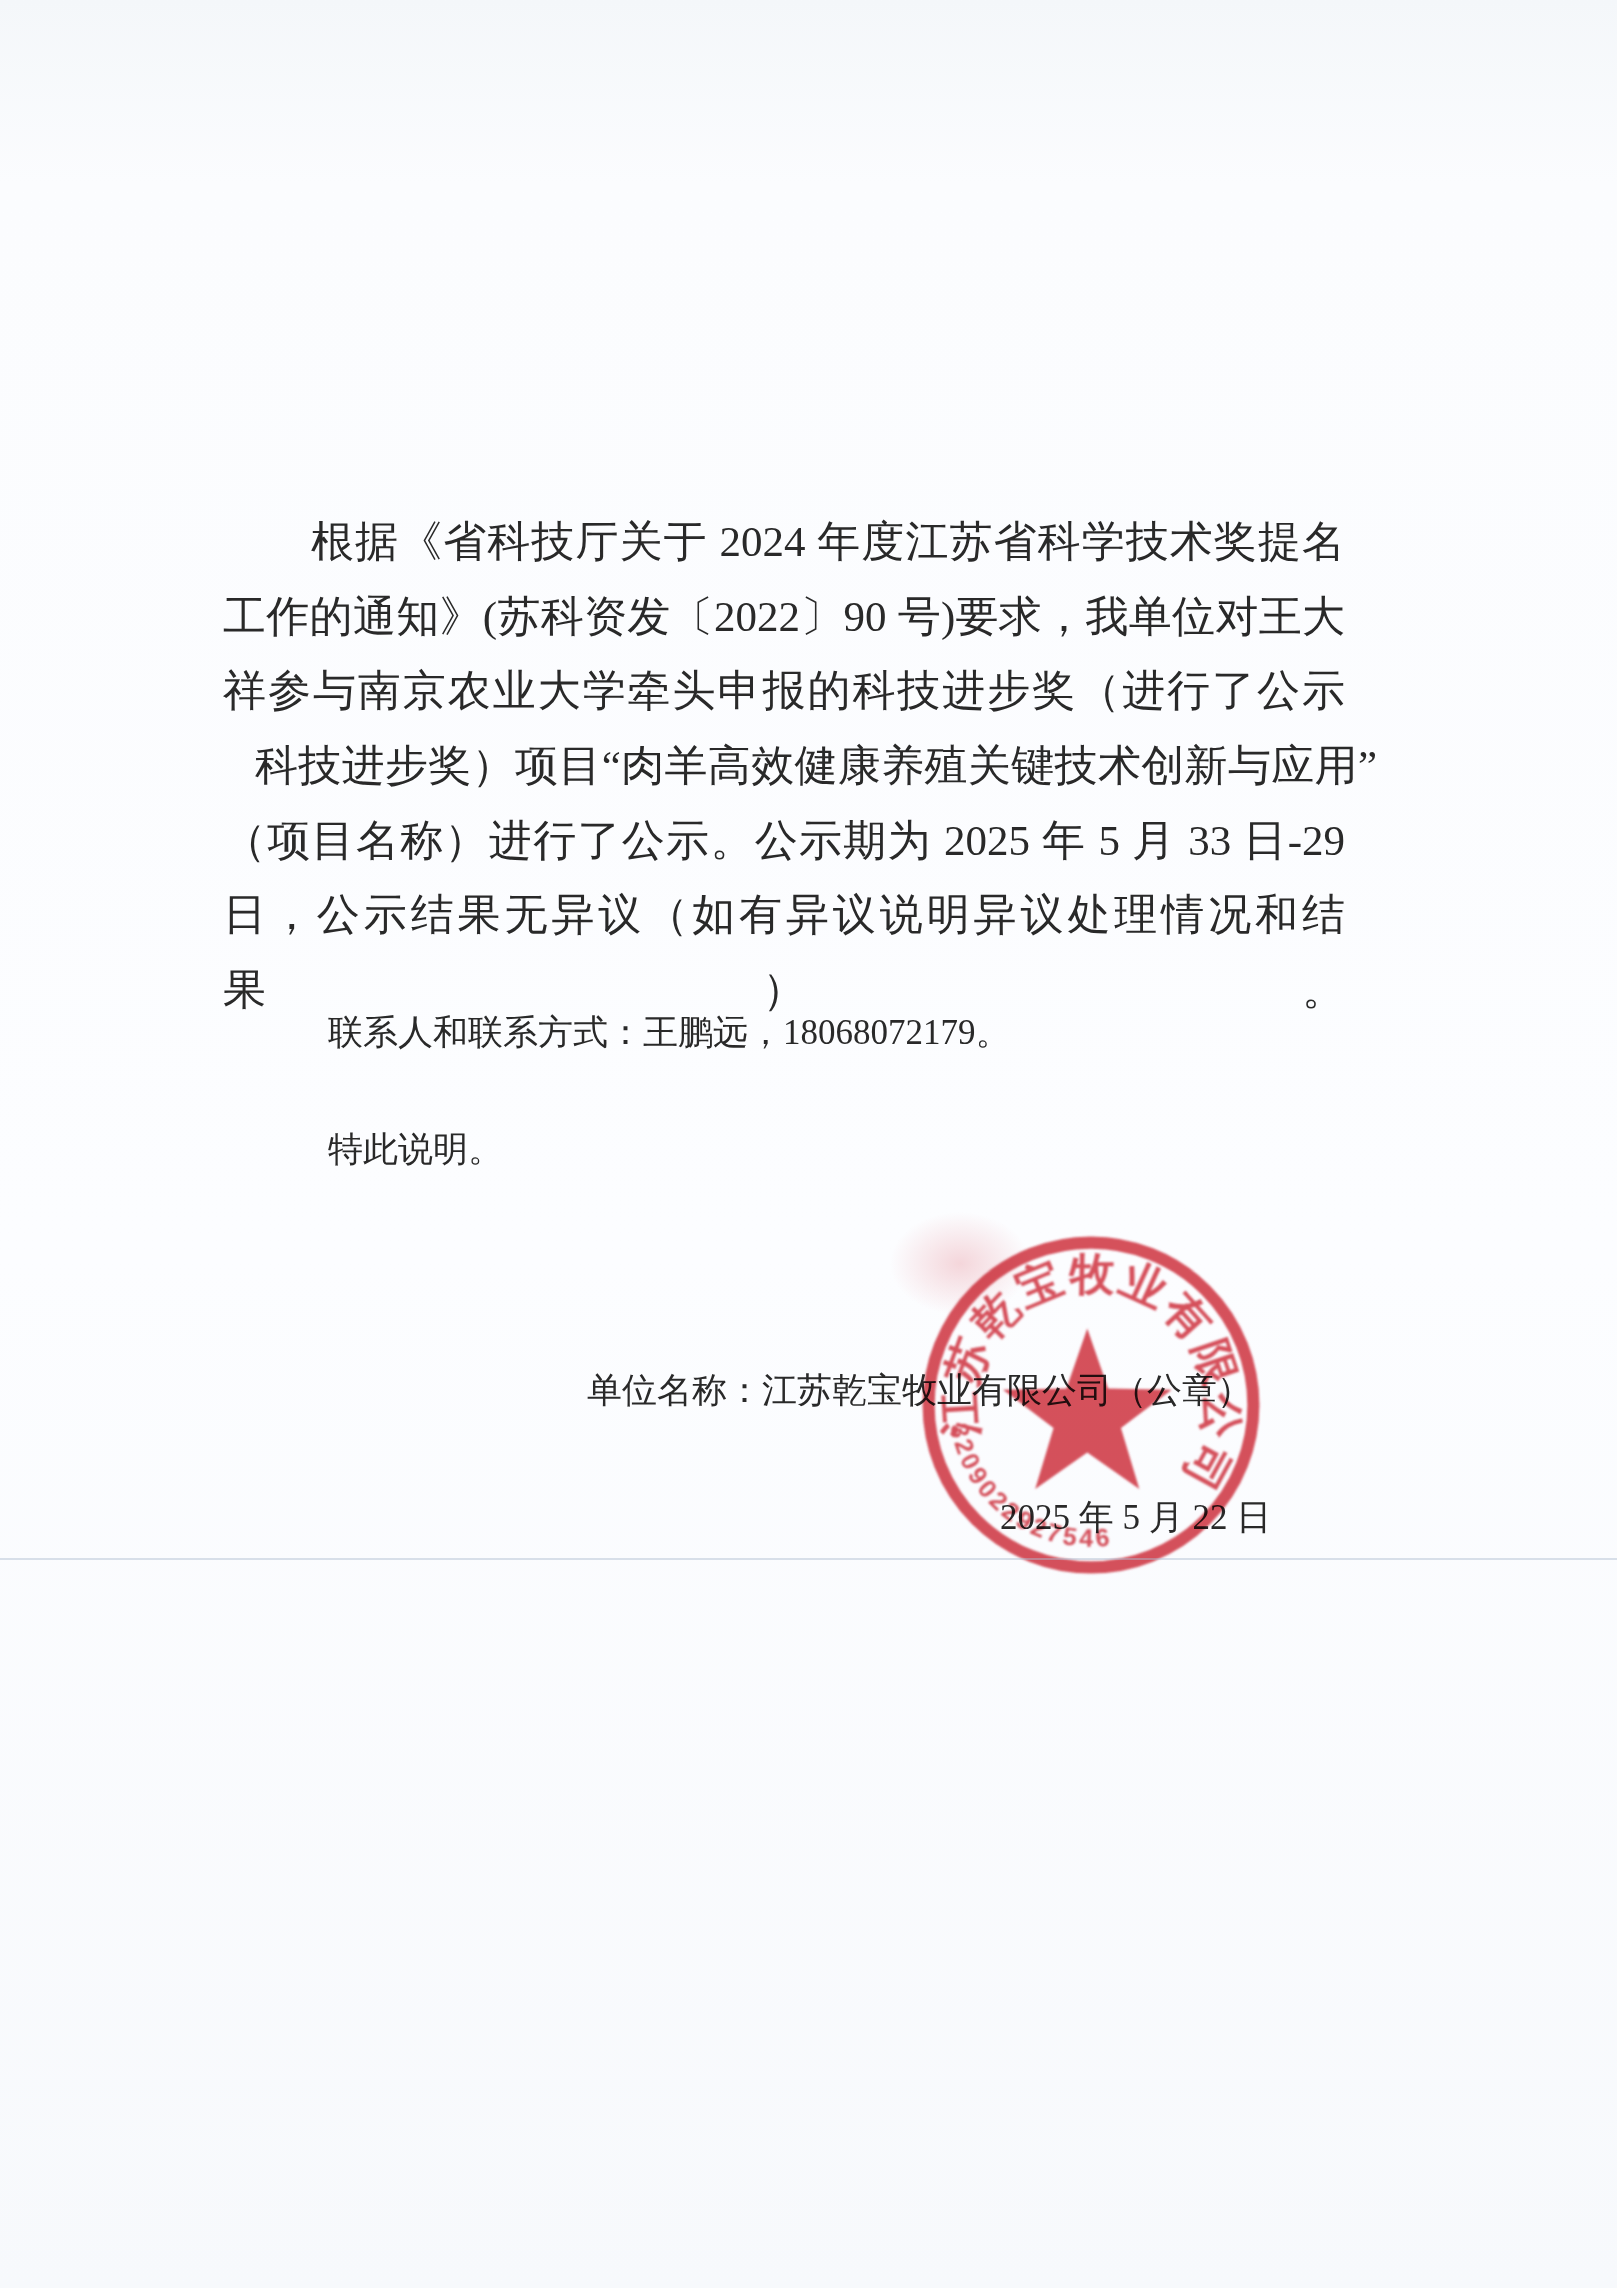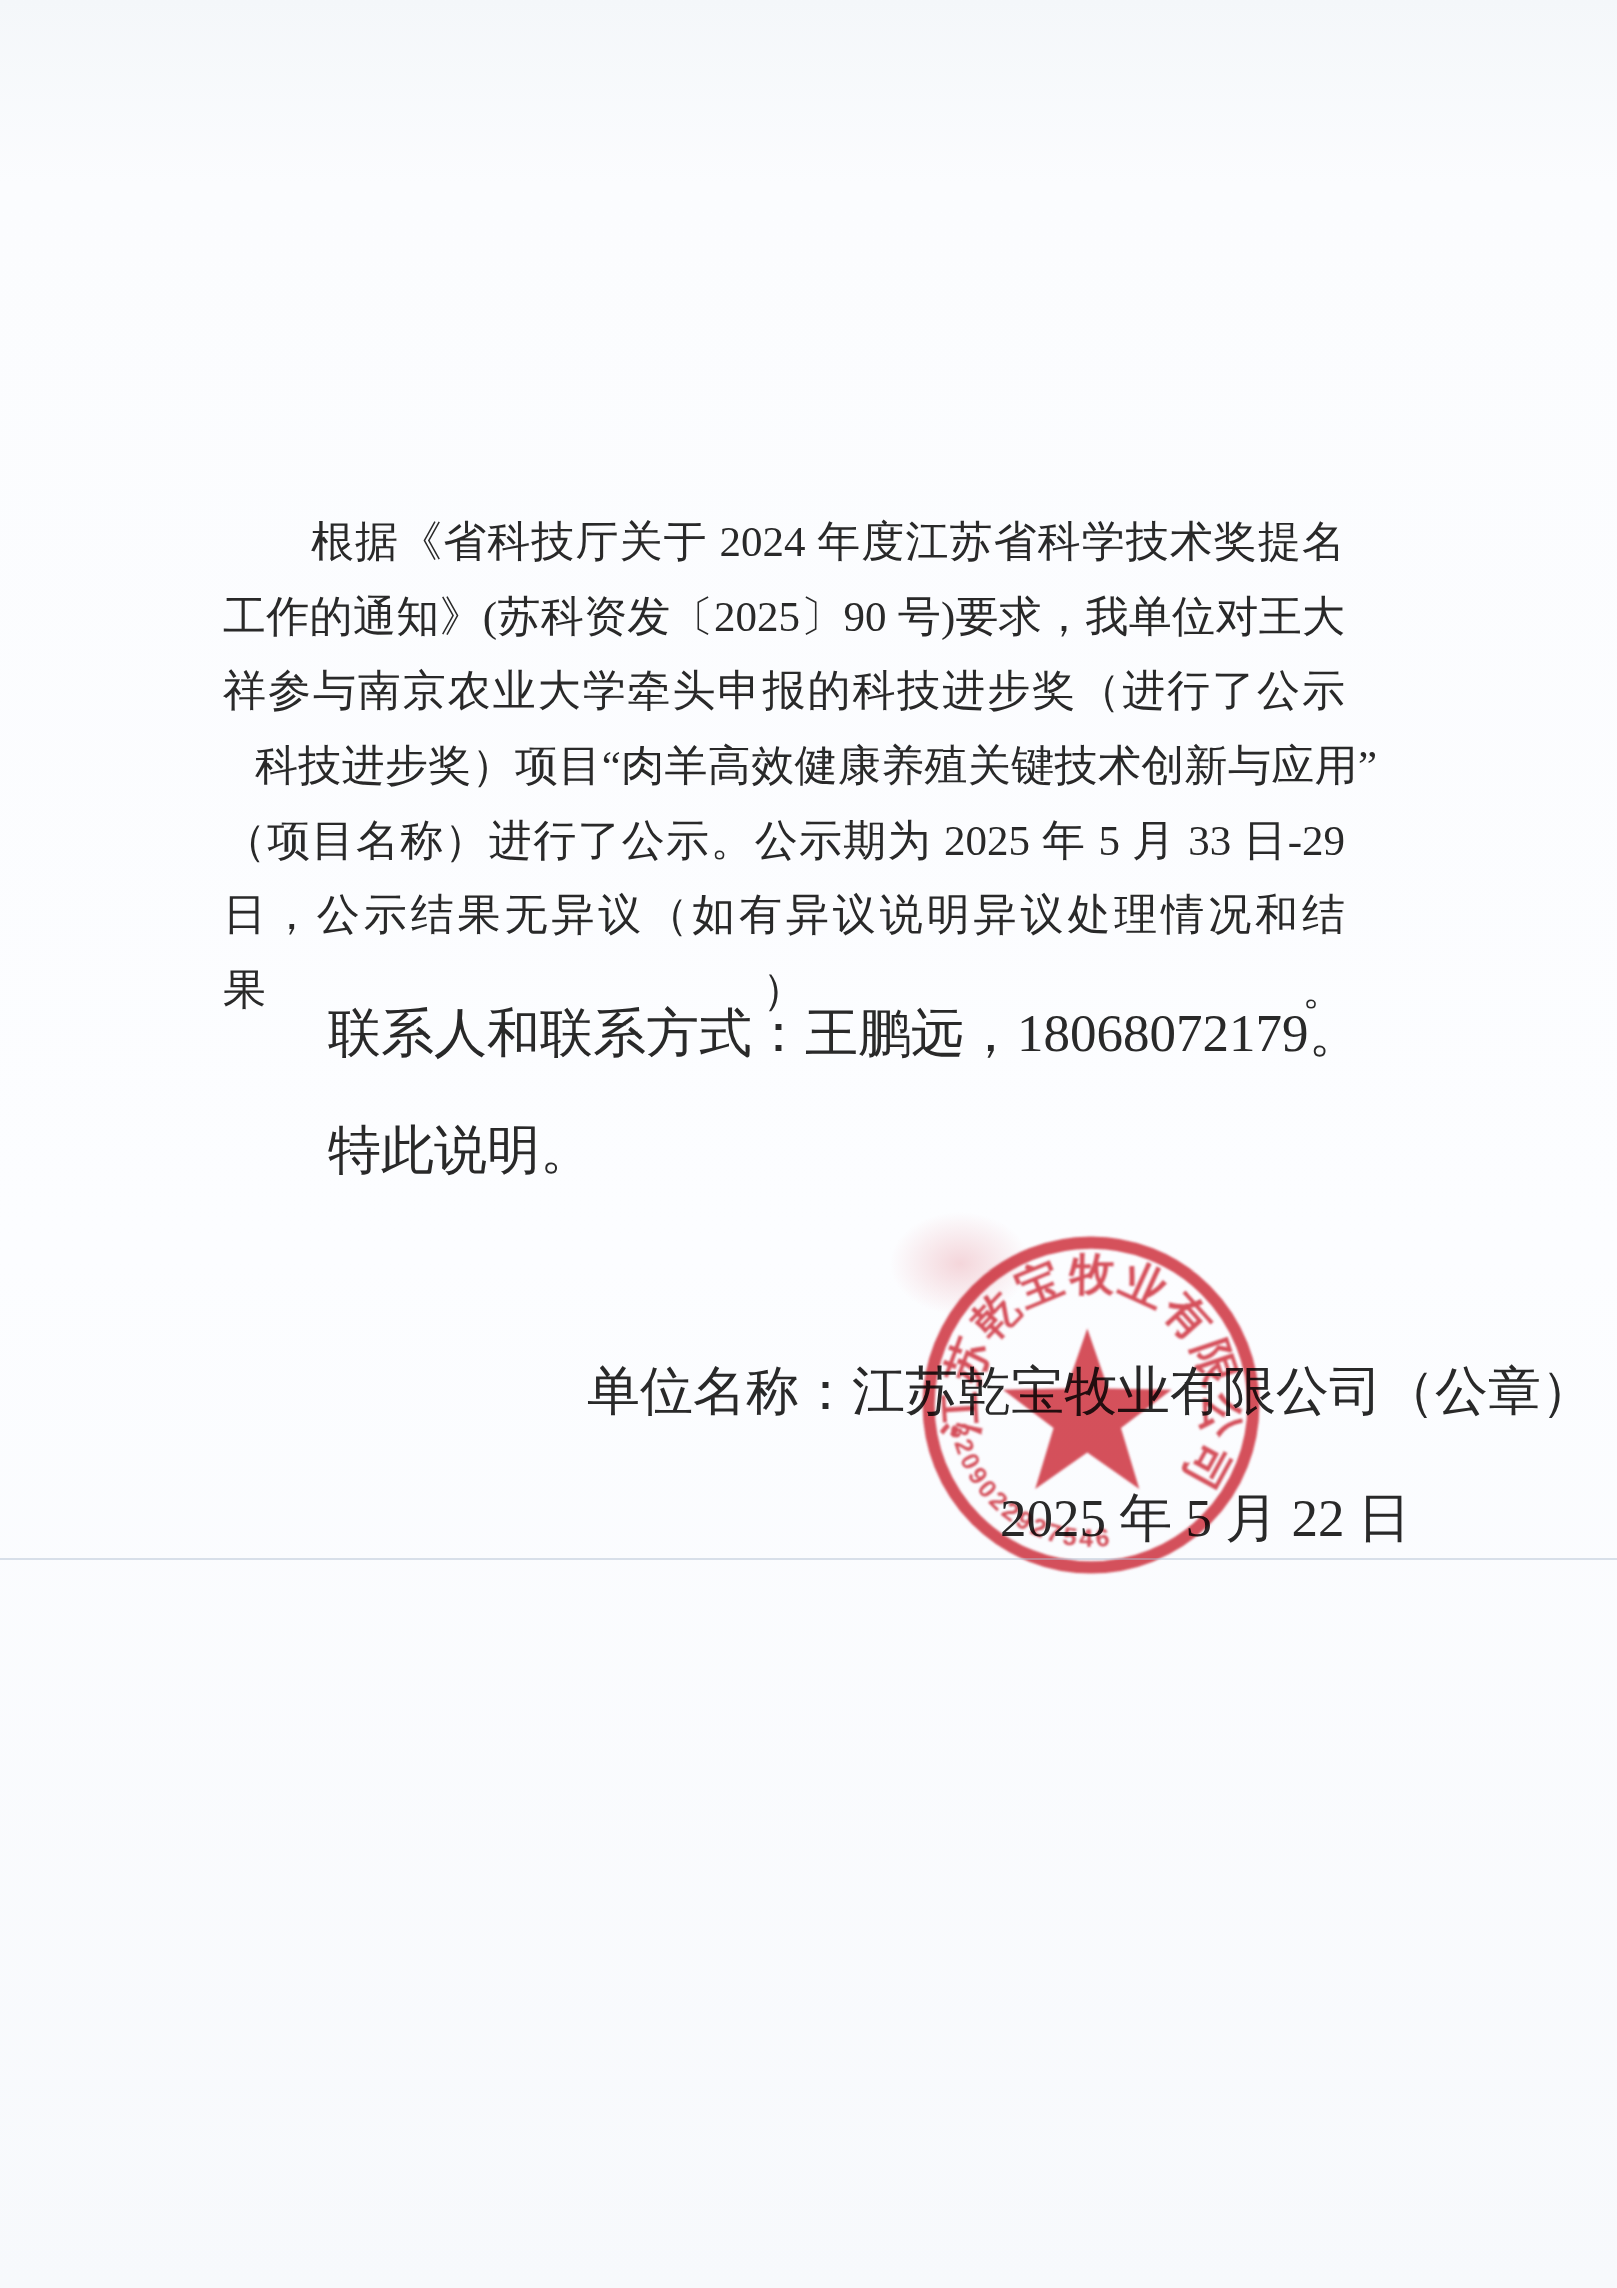--- a/index.html
+++ b/index.html
@@ -22,21 +22,21 @@
     position:absolute;left:223px;width:1122px;height:75px;
     font-size:43px;line-height:75px;
     text-align:justify;text-align-last:justify;text-justify:inter-character;
     box-sizing:border-box;
     white-space:nowrap;
     color:#292929;
   }
   .body-line.justified{white-space:normal;}
   .indent{padding-left:88px;}
   .single-line{
-    position:absolute;font-size:53px;line-height:56px;color:#292929;white-space:nowrap;
+    position:absolute;font-size:35px;line-height:56px;color:#292929;white-space:nowrap;
   }
   .scan-line{
     position:absolute;left:0;top:1558px;width:1617px;height:1.9px;
     background:rgba(173,189,209,0.45);
   }
   .ink-smudge{
     position:absolute;left:890px;top:1212px;width:140px;height:103px;
     background:radial-gradient(closest-side,rgba(224,112,124,0.28),rgba(224,112,124,0));
     border-radius:50%;
   }
@@ -50,21 +50,21 @@
   }
 </style>
 </head>
 <body>
 
 <div class="page">
 
 
   <div>
     <div class="body-line justified indent" style="top:504px;">根据《省科技厅关于 2024 年度江苏省科学技术奖提名</div>
-    <div class="body-line justified" style="top:579px;">工作的通知》(苏科资发〔2025〕90 号)要求，我单位对王大</div>
+    <div class="body-line justified" style="top:579px;">工作的通知》(苏科资发〔2022〕90 号)要求，我单位对王大</div>
     <div class="body-line justified" style="top:653px;">祥参与南京农业大学牵头申报的科技进步奖（进行了公示</div>
     <div class="body-line justified" style="top:728px;margin-left:32px;">科技进步奖）项目“肉羊高效健康养殖关键技术创新与应用”</div>
     <div class="body-line justified" style="top:803px;">（项目名称）进行了公示。公示期为 2025 年 5 月 33 日-29</div>
     <div class="body-line justified" style="top:877px;">日，公示结果无异议（如有异议说明异议处理情况和结果）。</div>
   </div>
 
   <div class="single-line" style="left:328px;top:1005px;">联系人和联系方式：王鹏远，18068072179。</div>
 
   <div class="single-line" style="left:328px;top:1122px;">特此说明。</div>
 

